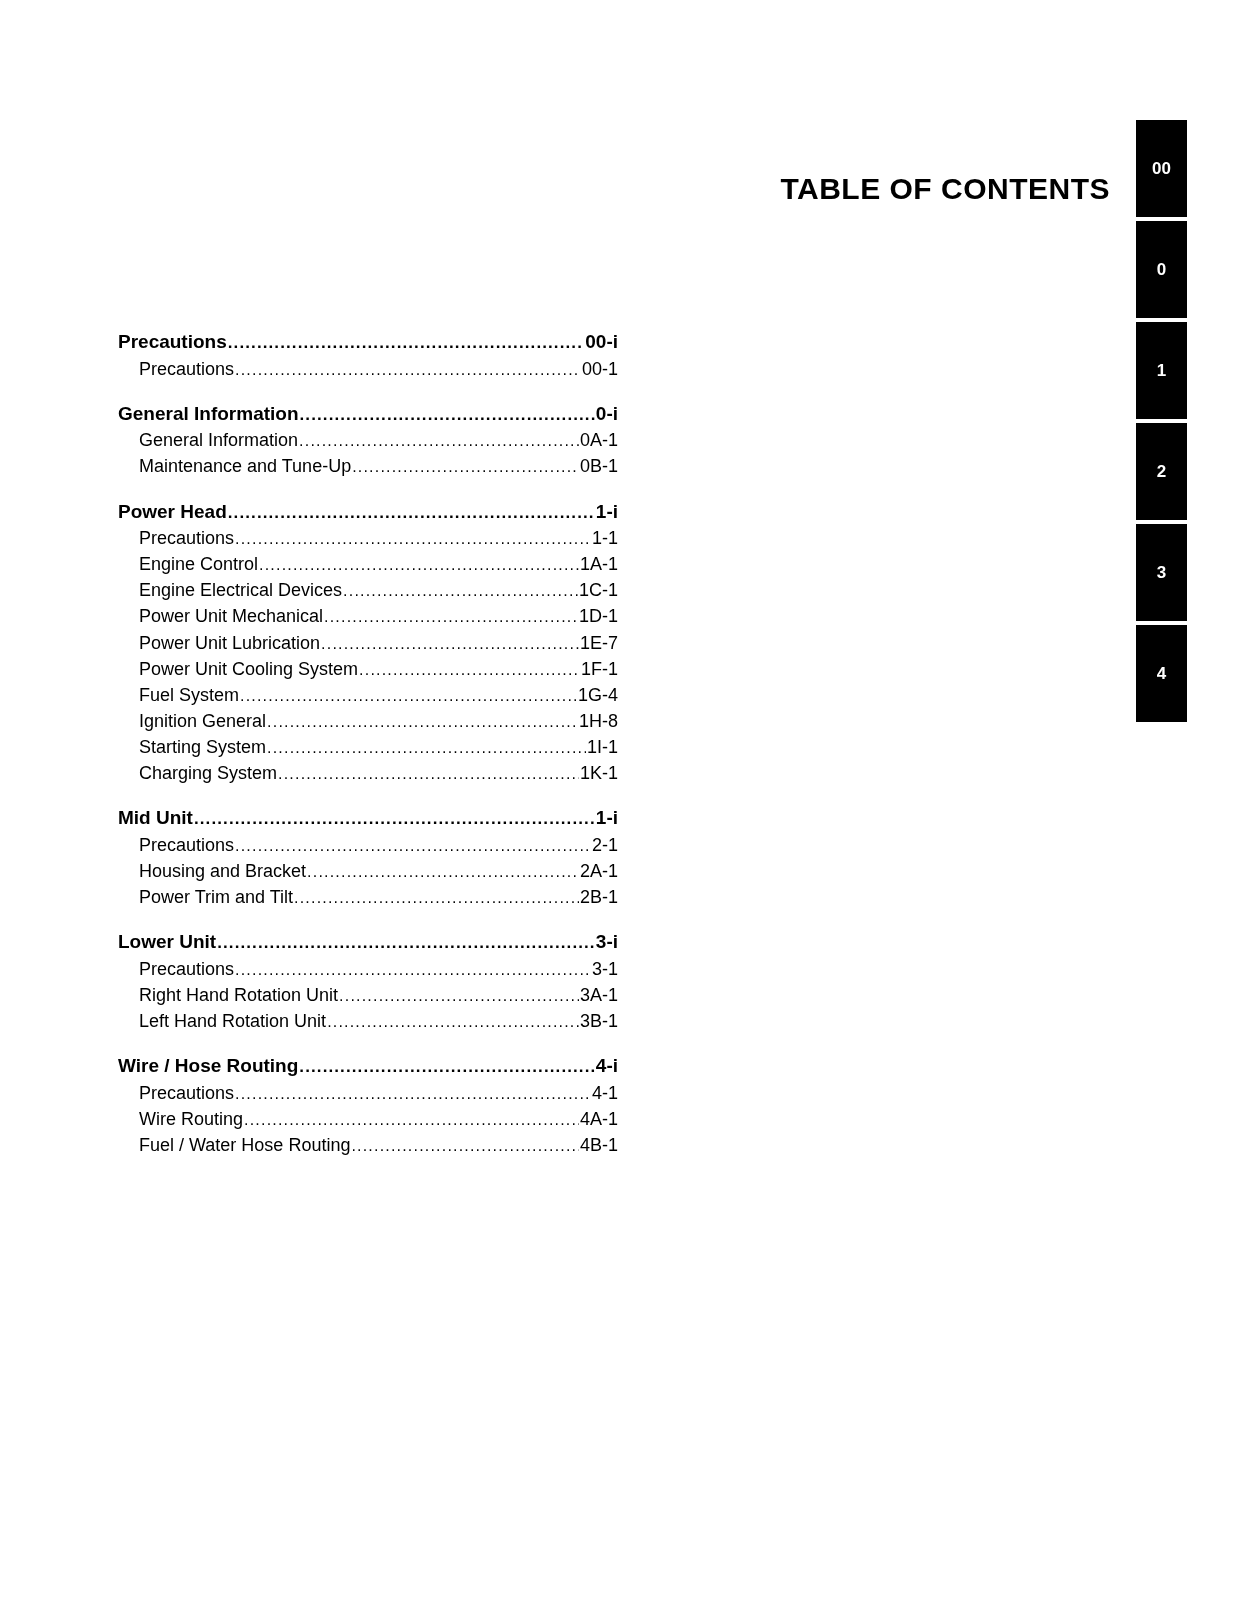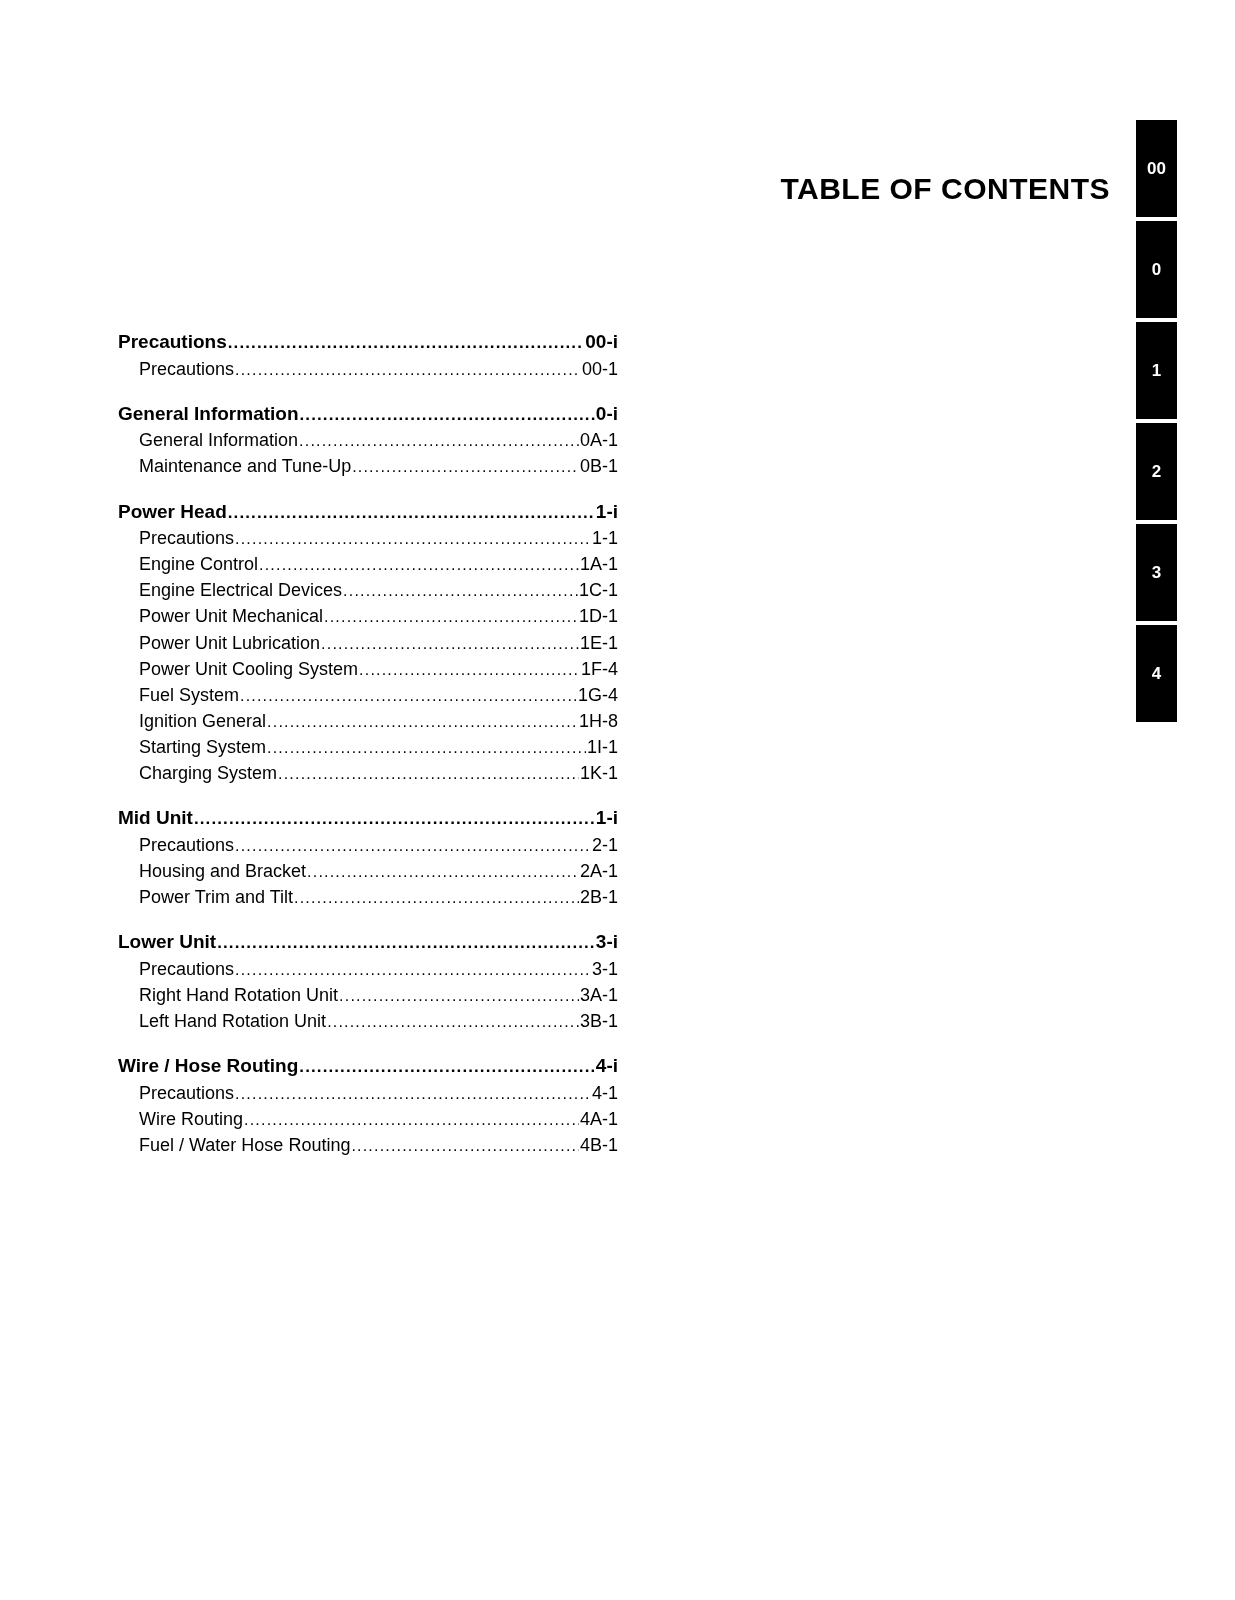--- a/index.html
+++ b/index.html
@@ -81,21 +81,21 @@
   .toc-section .leader { font-size: 16px; letter-spacing: 1.2px; }
 
   
   .tab-strip {
     position: absolute;
     left: 1136px;
     top: 120px;
     width: 57px;
   }
   .tab {
-    width: 41px;
+    width: 51px;
     height: 97px;
     background: #000000;
     color: #ffffff;
     display: flex;
     align-items: center;
     justify-content: center;
     font-size: 17px;
     font-weight: bold;
     margin-bottom: 4px;
   }
@@ -161,26 +161,26 @@
       <span class="page">1C-1</span>
     </div>
     <div class="toc-line toc-section">
       <span class="label">Power Unit Mechanical</span>
       <span class="leader">........................................................................................................................</span>
       <span class="page">1D-1</span>
     </div>
     <div class="toc-line toc-section">
       <span class="label">Power Unit Lubrication</span>
       <span class="leader">........................................................................................................................</span>
-      <span class="page">1E-1</span>
+      <span class="page">1E-7</span>
     </div>
     <div class="toc-line toc-section">
       <span class="label">Power Unit Cooling System</span>
       <span class="leader">........................................................................................................................</span>
-      <span class="page">1F-4</span>
+      <span class="page">1F-1</span>
     </div>
     <div class="toc-line toc-section">
       <span class="label">Fuel System</span>
       <span class="leader">........................................................................................................................</span>
       <span class="page">1G-4</span>
     </div>
     <div class="toc-line toc-section">
       <span class="label">Ignition General</span>
       <span class="leader">........................................................................................................................</span>
       <span class="page">1H-8</span>

